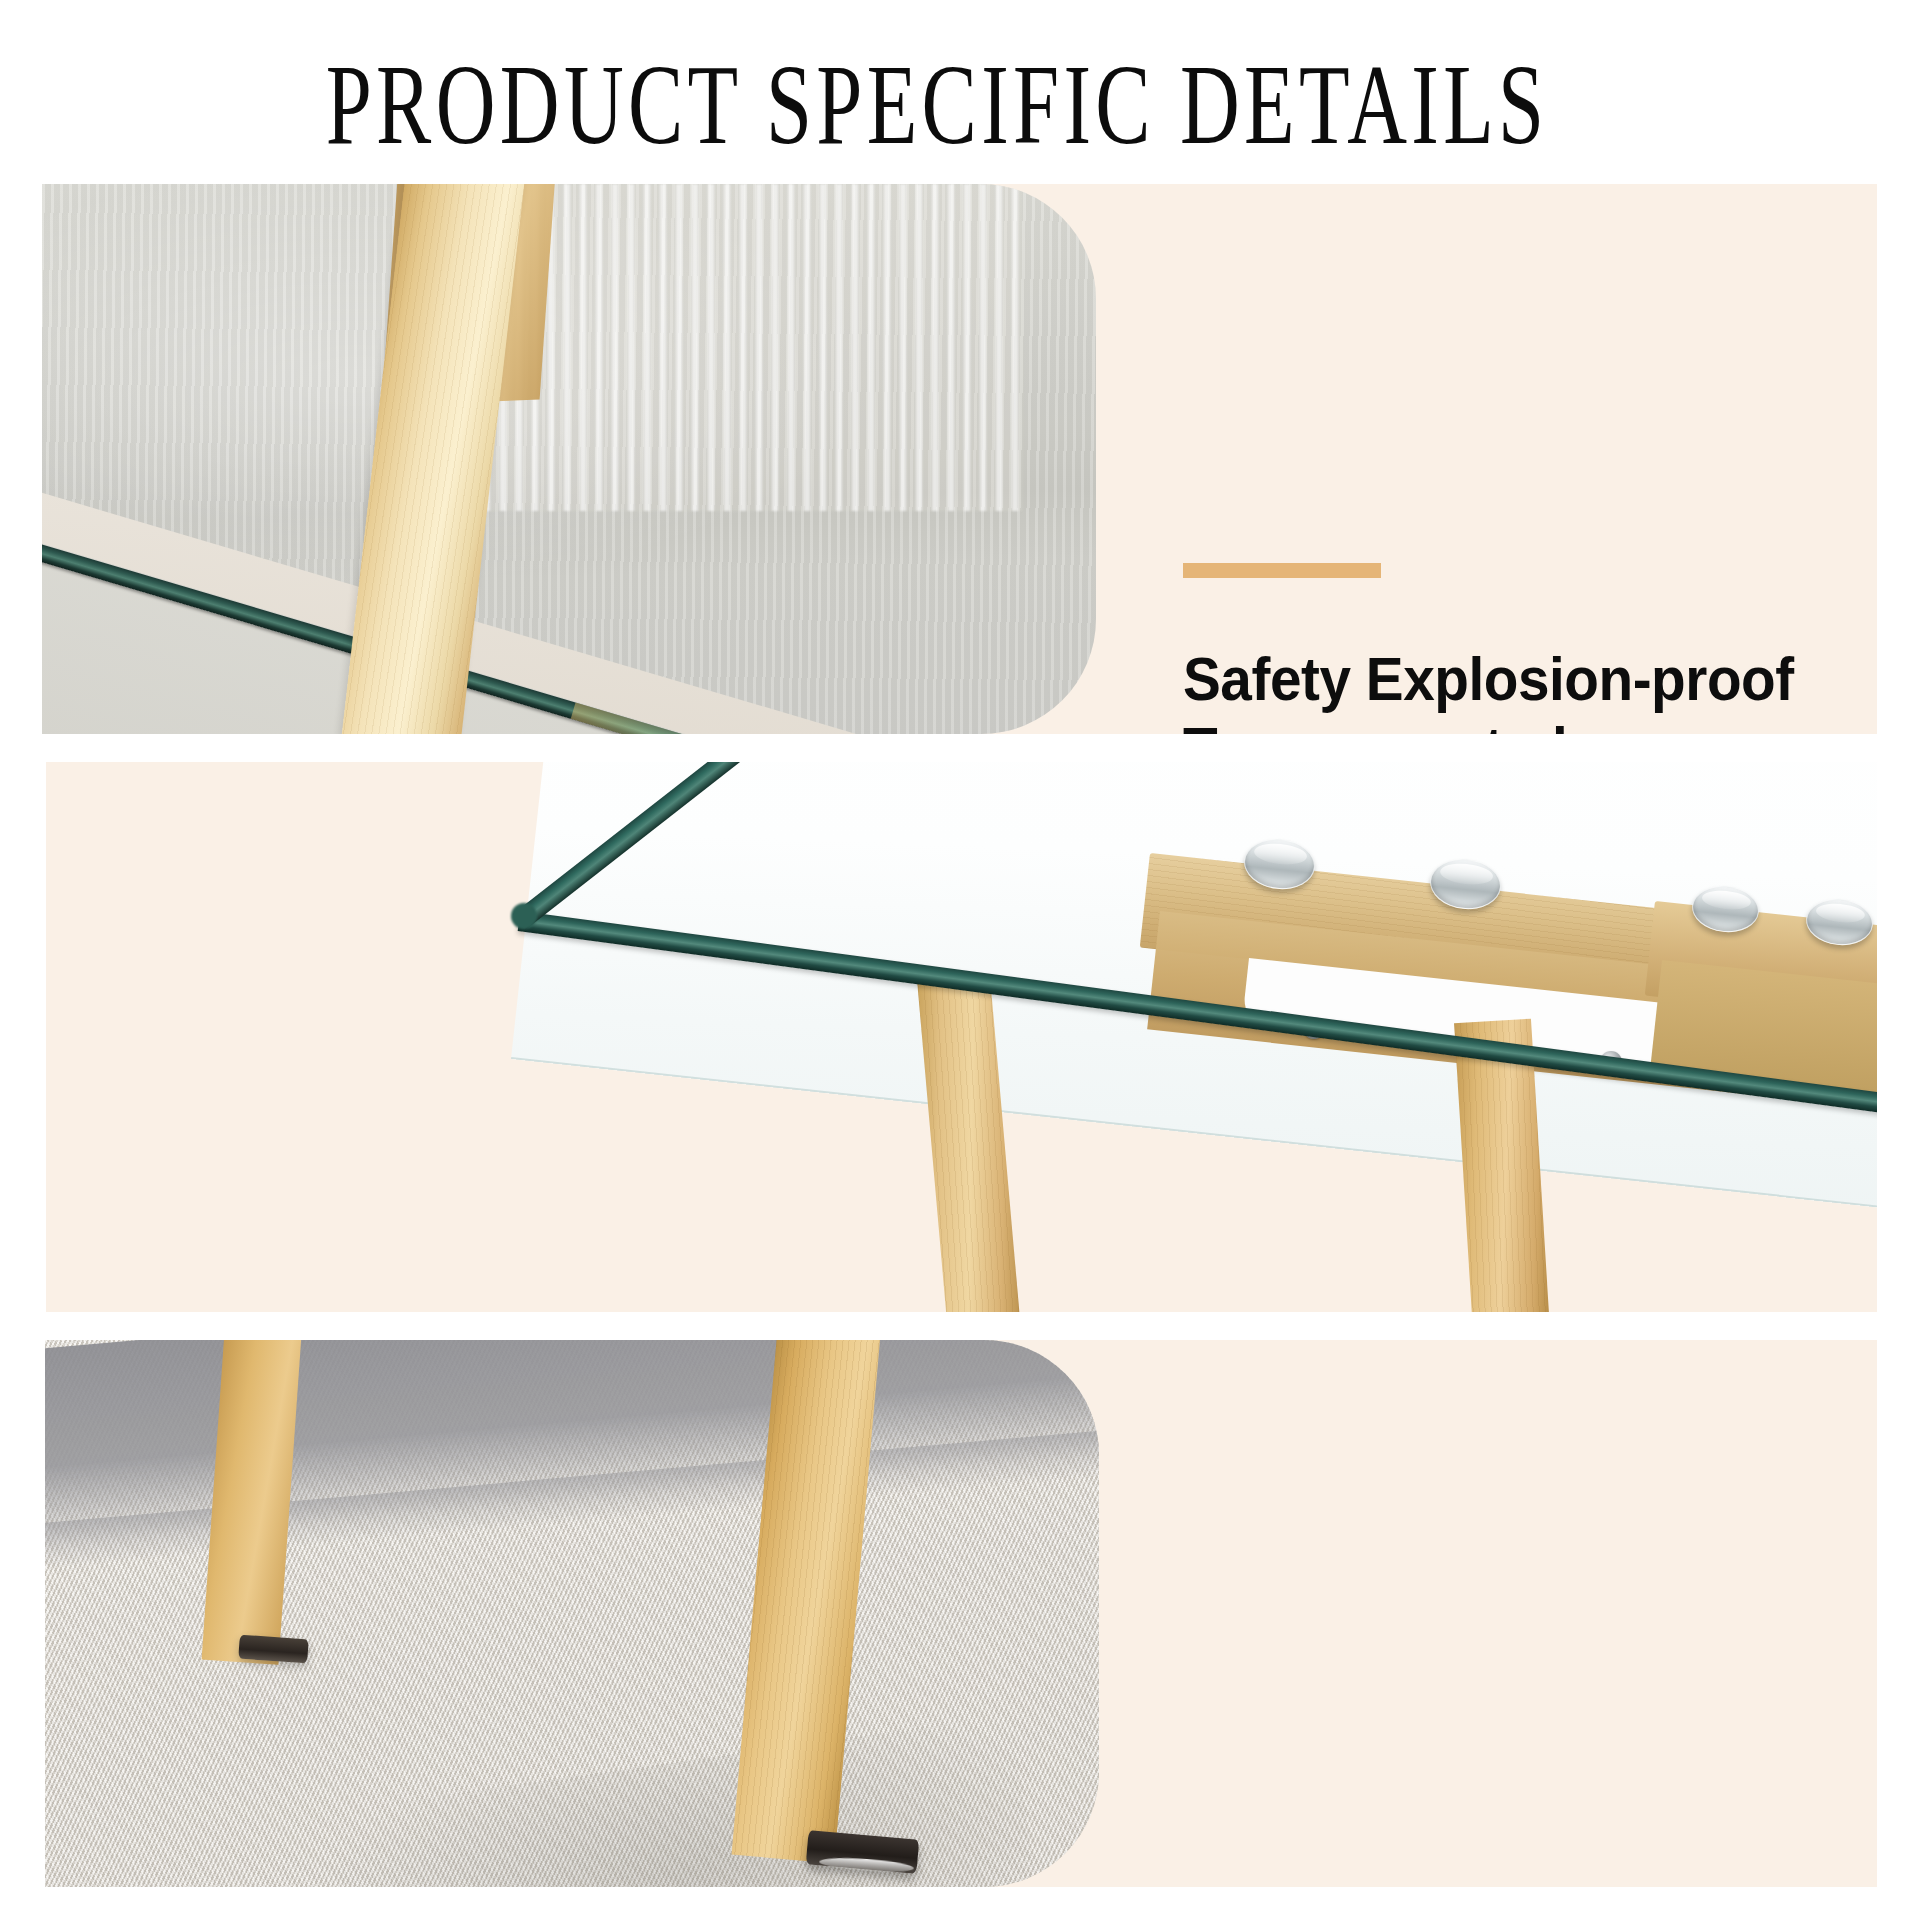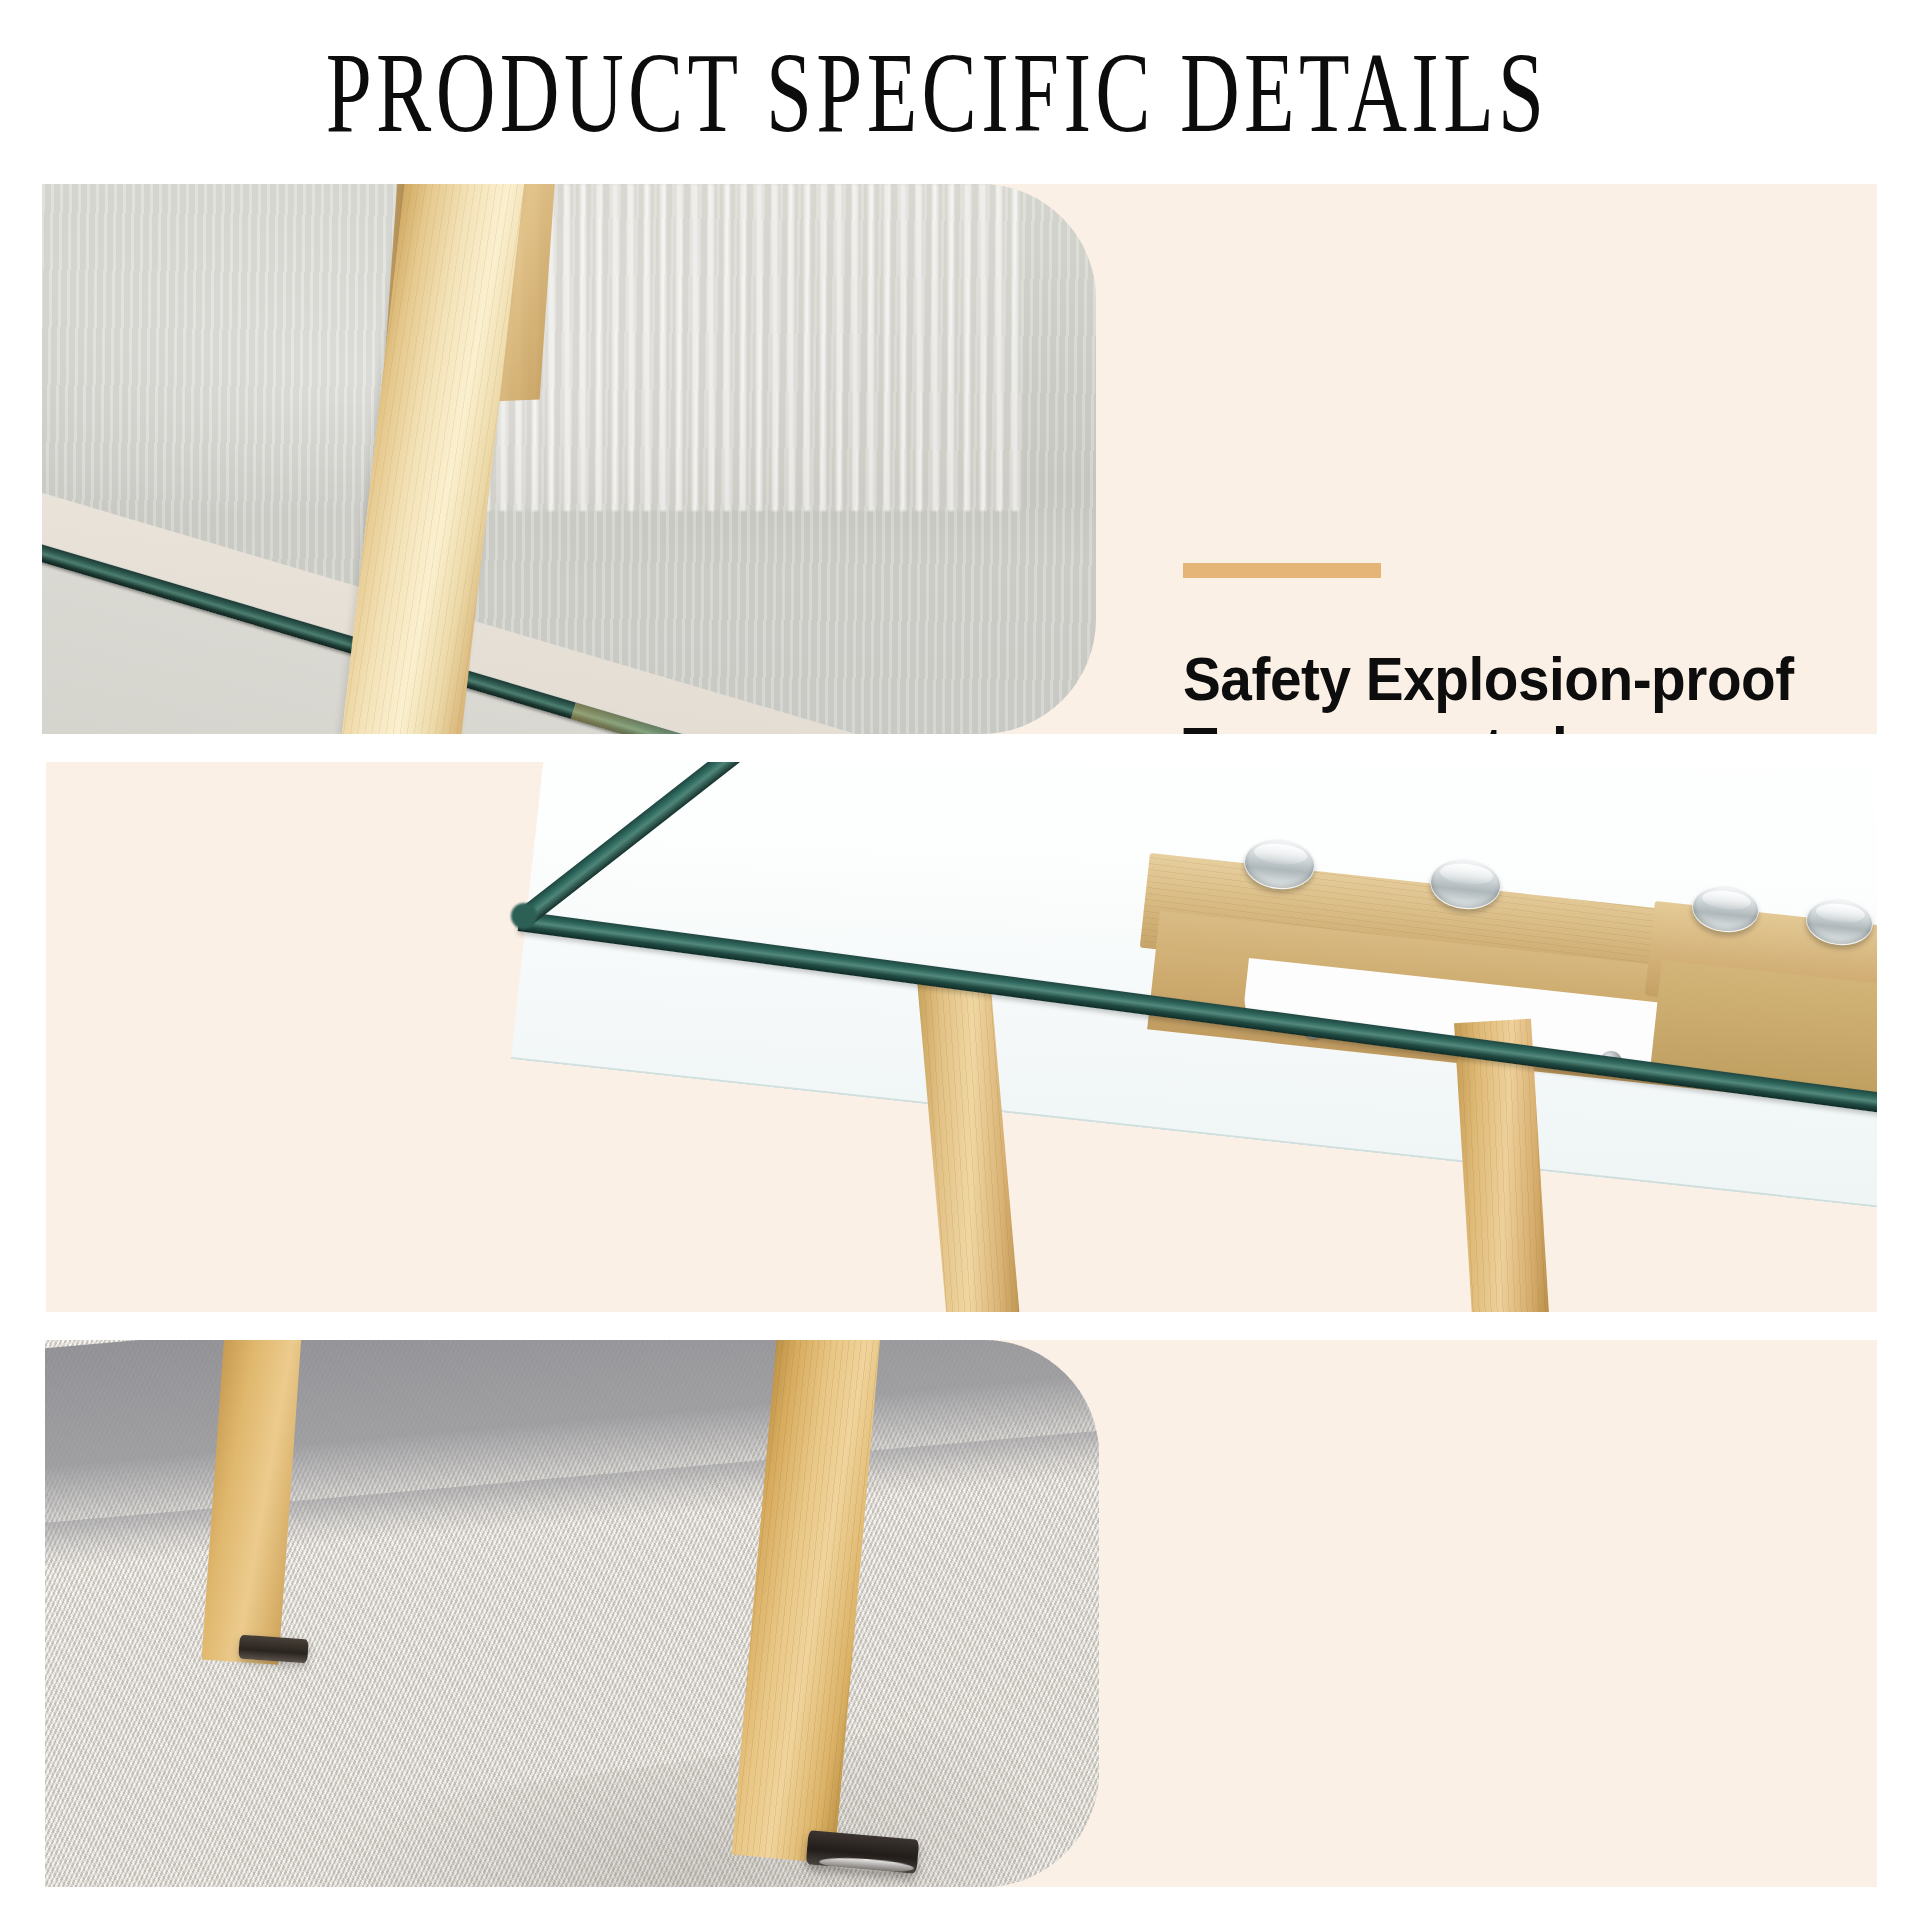--- a/index.html
+++ b/index.html
@@ -15,21 +15,21 @@
   .page {
     position: relative;
     width: 1927px;
     height: 1927px;
     background: #ffffff;
   }
 
   
   .title-bar {
     position: absolute;
-    left: 0; top: 0;
+    left: 0; top: 12px;
     width: 1875px; height: 184px;
     background: #ffffff;
     display: flex;
     align-items: center;
     justify-content: center;
   }
   .title-text {
     font-family: "Liberation Serif", "DejaVu Serif", serif;
     font-size: 115px;
     font-weight: 400;

